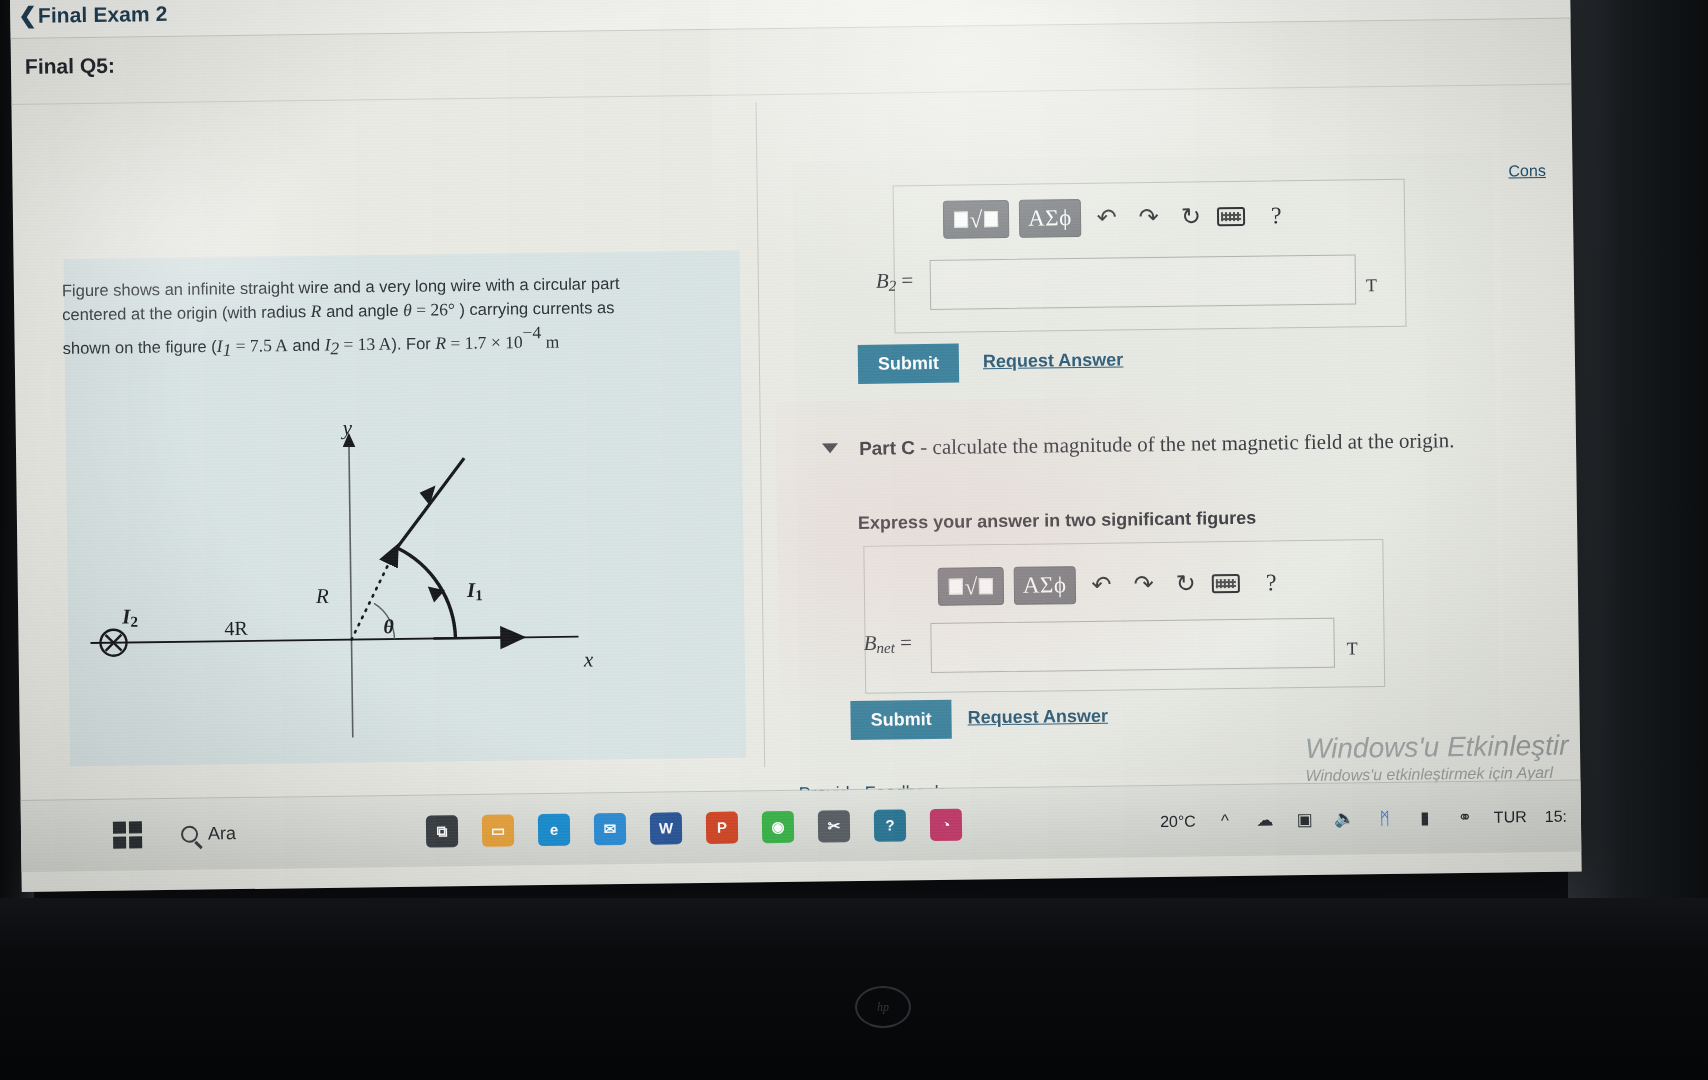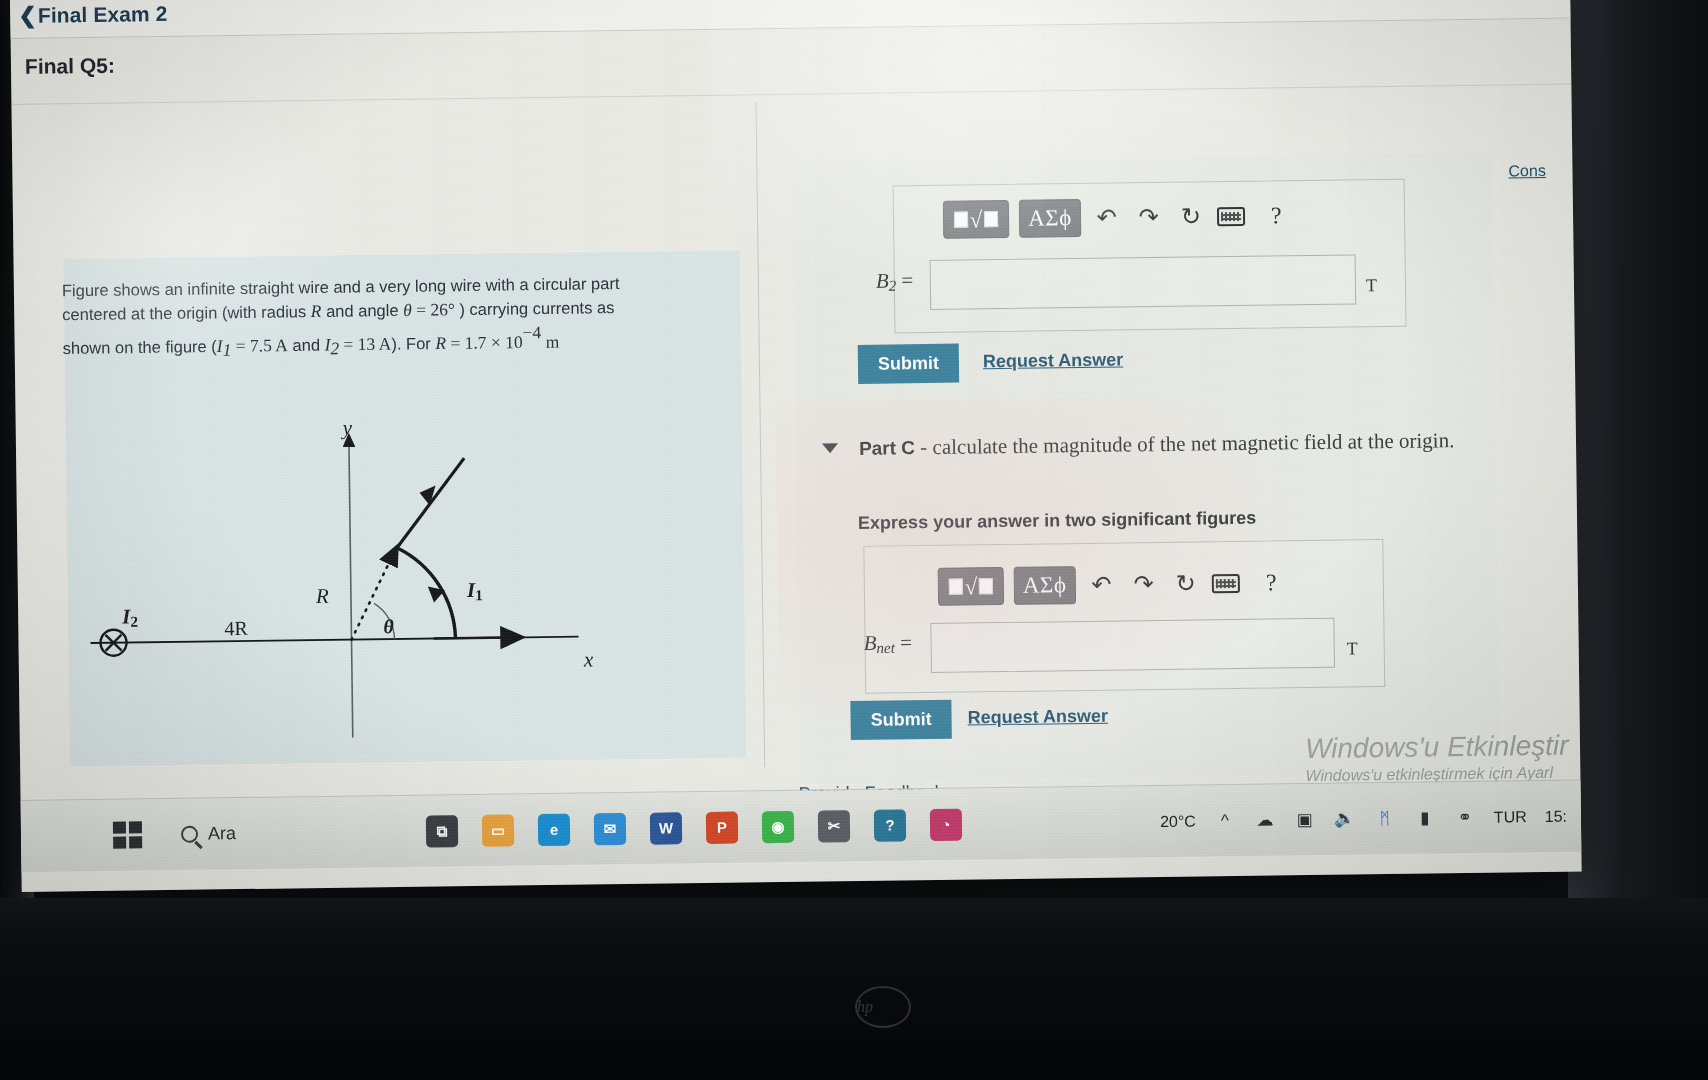--- a/index.html
+++ b/index.html
@@ -14,22 +14,22 @@
   }
 
   
   .bezel-left { position:absolute; left:0; top:0; width:34px; height:1010px;
     background: linear-gradient(90deg,#0a0b0d 0%,#15171a 55%,#2a2d31 100%); }
   .bezel-right { position:absolute; right:0; top:0; width:140px; height:1010px;
     background: linear-gradient(270deg,#0b0d0f 0%,#171a1d 60%,#2b2f33 100%); }
   .laptop-base { position:absolute; left:0; bottom:0; width:1708px; height:182px;
     background: linear-gradient(180deg,#121417 0%,#0a0b0d 30%,#050607 100%); }
   .hp-logo { position:absolute; left:855px; bottom:52px; width:56px; height:42px;
-    border:2px solid #2d3136; border-radius:50%; color:#33383d; font-size:16px;
-    font-family:"Liberation Serif", serif; font-style:italic; text-align:left; line-height:38px; }
+    border:2px solid #2d3136; border-radius:50%; color:#33383d; font-size:12px;
+    font-family:"Liberation Serif", serif; font-style:italic; text-align:center; line-height:38px; }
 
   
   #screen {
     position: absolute; left: 10px; top: -8px; width: 1560px; height: 900px;
     background: #e9eae4;
     transform: rotate(-0.75deg);
     transform-origin: 0 0;
     overflow: hidden;
     box-shadow: 0 0 40px rgba(0,0,0,.5);
   }

